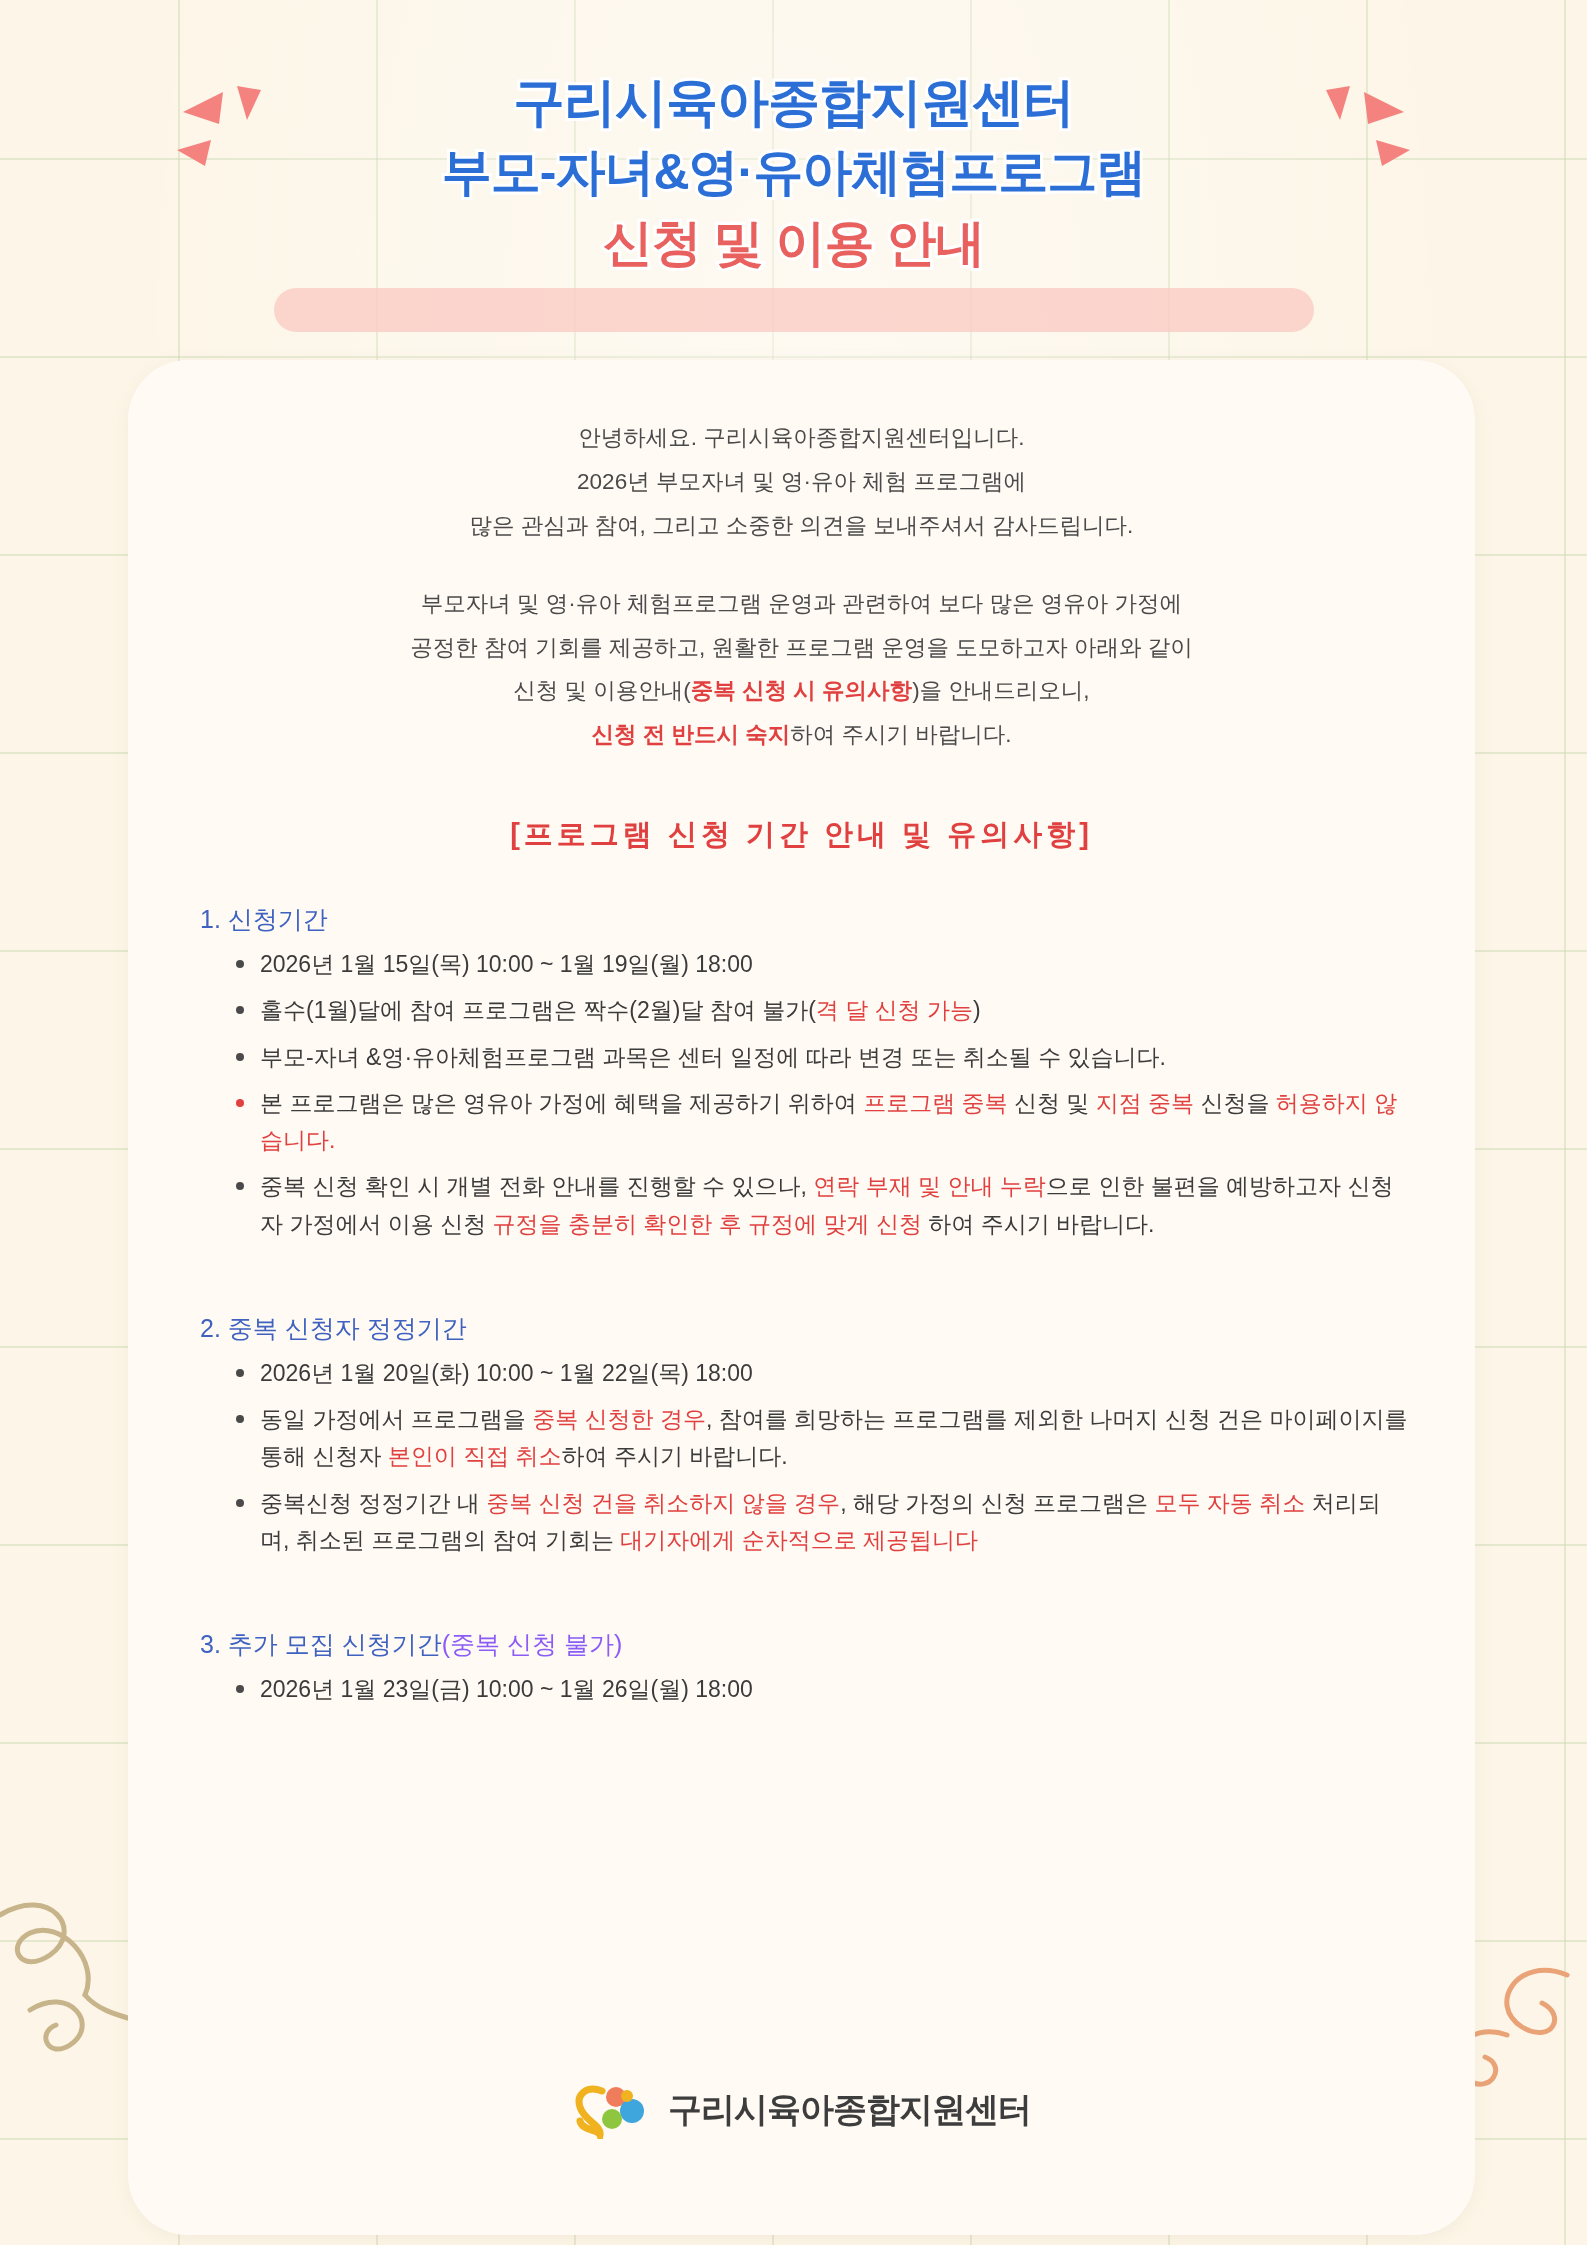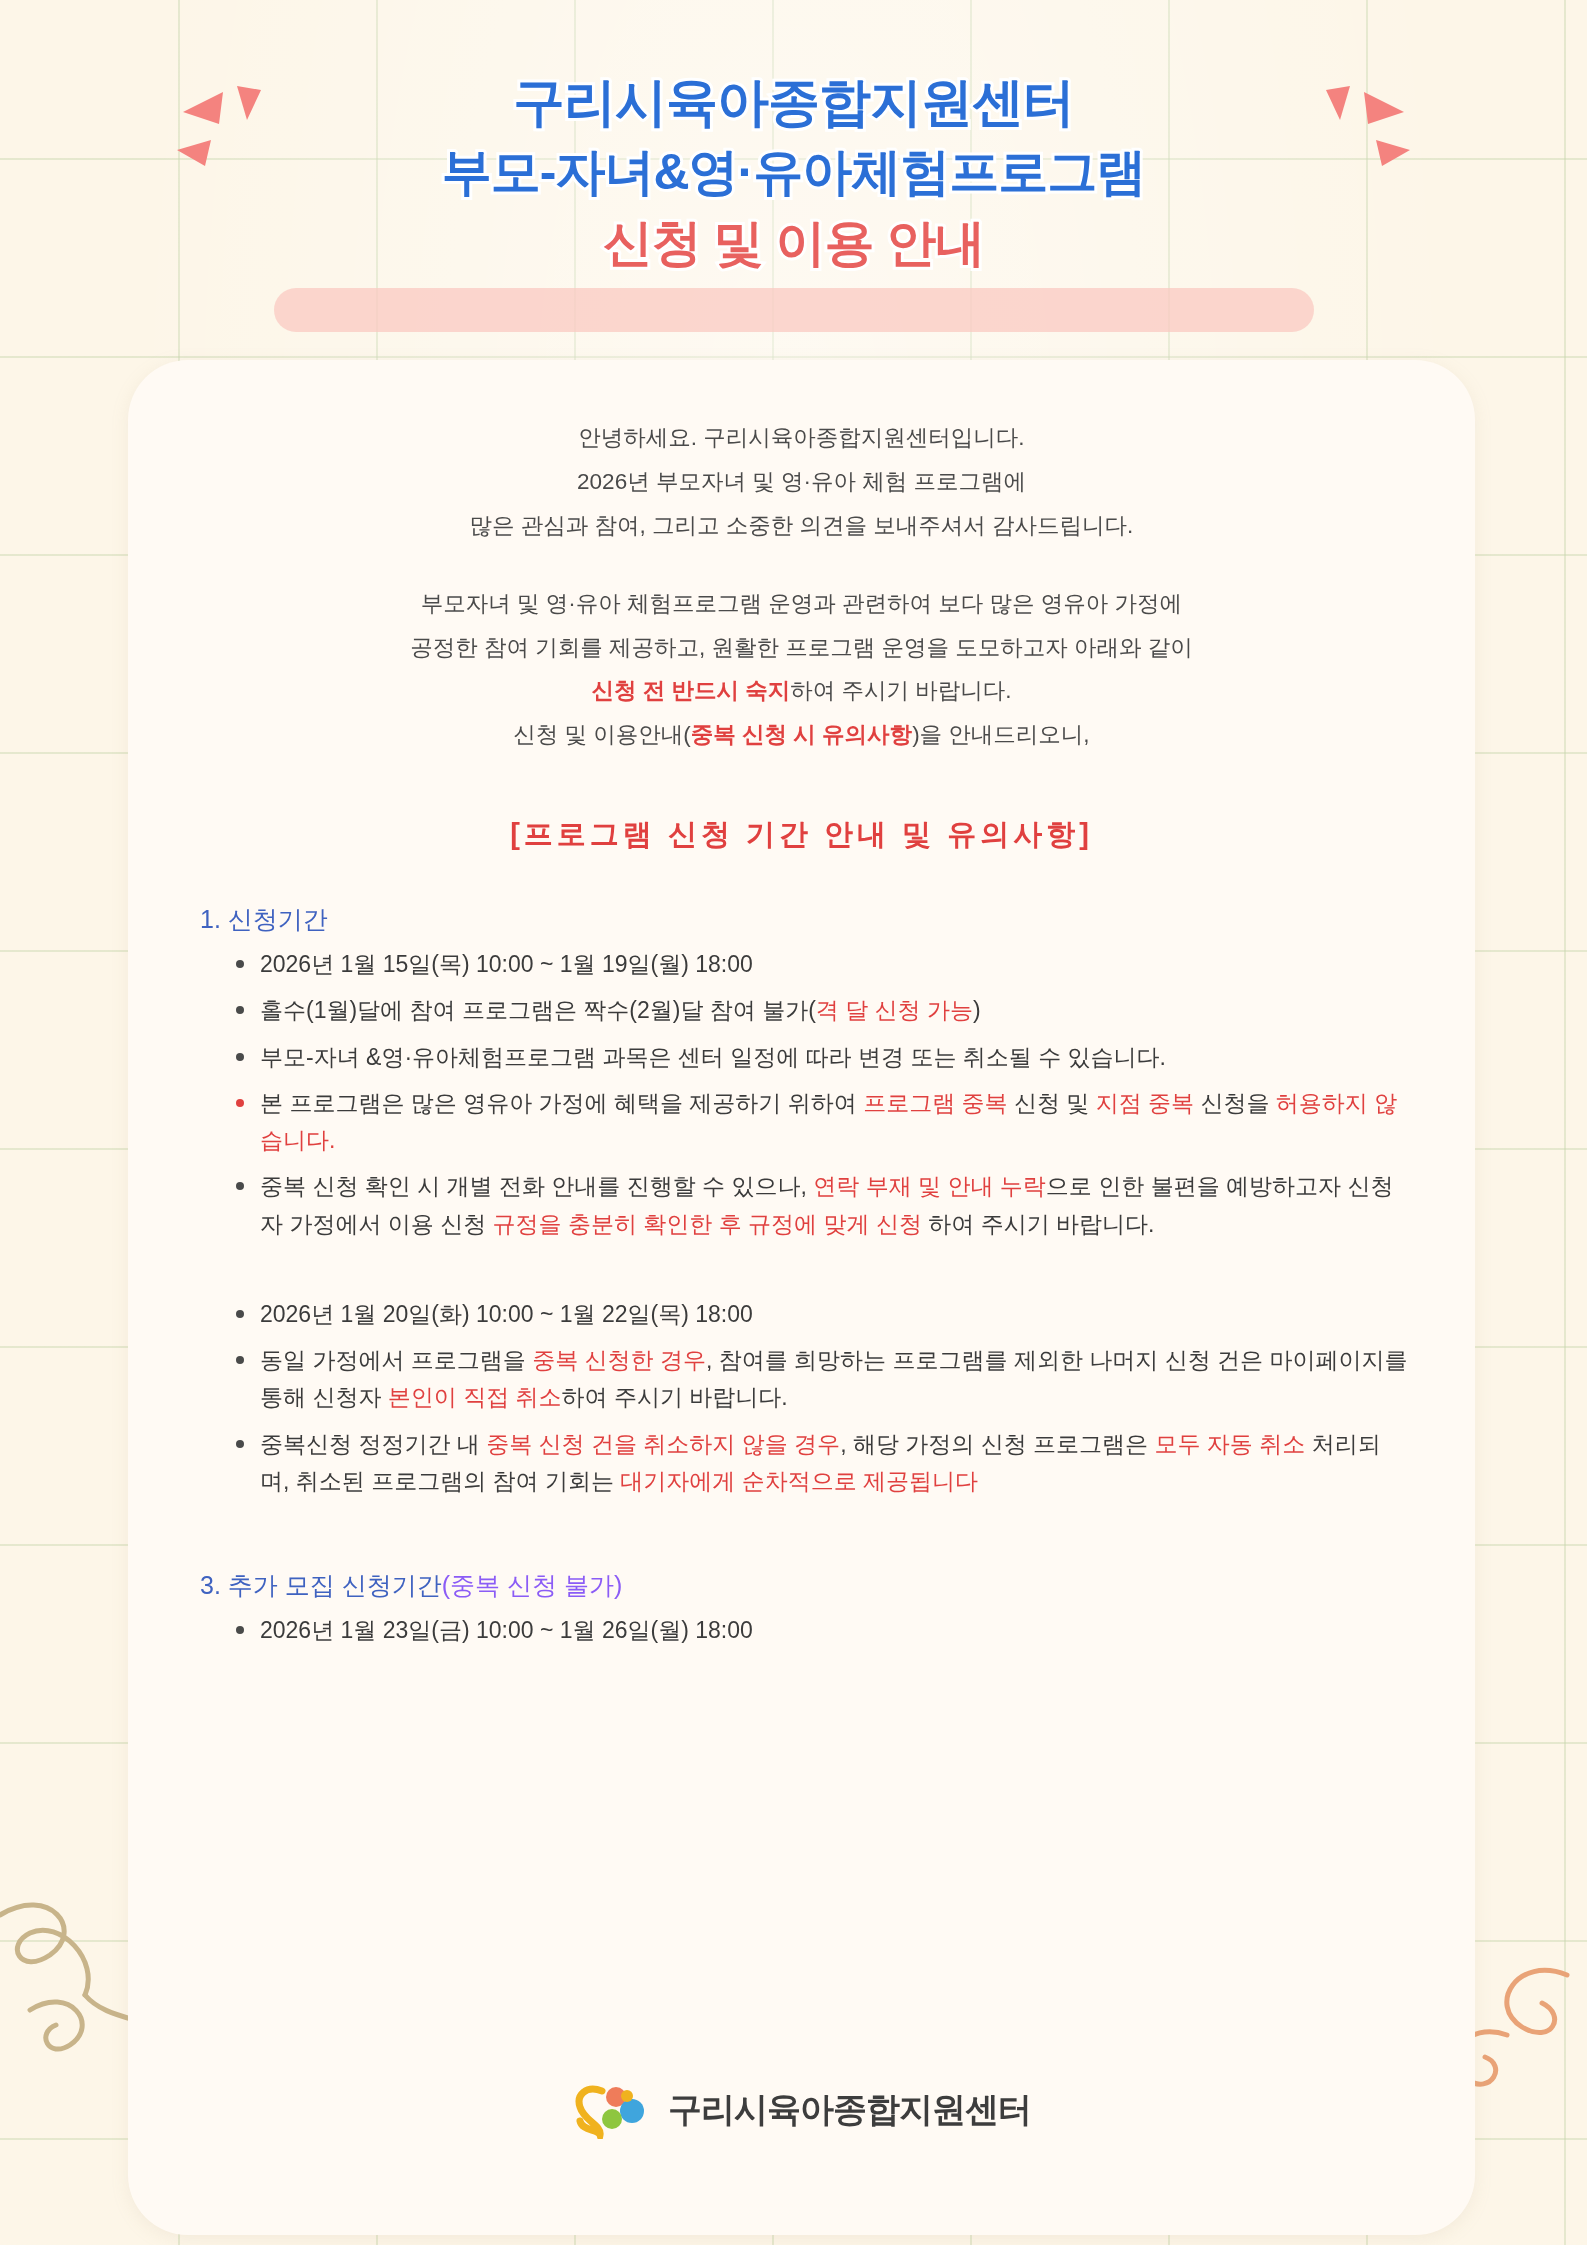--- a/index.html
+++ b/index.html
@@ -216,39 +216,40 @@
 <div class="card">
 
   <div class="intro">
     <p>안녕하세요. 구리시육아종합지원센터입니다.</p>
     <p>2026년 부모자녀 및 영·유아 체험 프로그램에</p>
     <p>많은 관심과 참여, 그리고 소중한 의견을 보내주셔서 감사드립니다.</p>
     <div class="gap"></div>
     <p>부모자녀 및 영·유아 체험프로그램 운영과 관련하여 보다 많은 영유아 가정에</p>
     <p>공정한 참여 기회를 제공하고, 원활한 프로그램 운영을 도모하고자 아래와 같이</p>
     <p>
-      <span class="red-b">신청 전 반드시 숙지</span><span>하여 주시기 바랍니다.</span>
+      <span>신청 및 이용안내(</span><span class="red-b">중복 신청 시  유의사항</span><span>)을 안내드리오니,</span>
     </p>
     <p>
-      <span>신청 및 이용안내(</span><span class="red-b">중복 신청 시  유의사항</span><span>)을 안내드리오니,</span>
+      <span class="red-b">신청 전 반드시 숙지</span><span>하여 주시기 바랍니다.</span>
     </p>
   </div>
 
   <div class="section-title">[프로그램 신청 기간 안내 및 유의사항]</div>
 
   <div class="body-wrap" id="sections-root">
       <div class="num-head"><span>1. 신청기간</span></div>
       <ul class="bullets">
         <li><span>2026년 1월 15일(목) 10:00 ~ 1월 19일(월) 18:00</span></li>
         <li><span>홀수(1월)달에  참여 프로그램은  짝수(2월)달 참여 불가(</span><span class="red">격 달 신청 가능</span><span>)</span></li>
         <li><span>부모-자녀 &amp;영·유아체험프로그램 과목은 센터 일정에 따라 변경 또는 취소될 수 있습니다.</span></li>
         <li class="red-dot"><span>본 프로그램은 많은 영유아 가정에 혜택을 제공하기 위하여 </span><span class="red">프로그램 중복</span><span> 신청 및 </span><span class="red">지점</span><span class="red"> 중복</span><span> 신청을 </span><span class="red">허용하지 않습니다.</span></li>
         <li><span>중복 신청 확인 시 개별 전화 안내를 진행할 수 있으나, </span><span class="red">연락 부재 및 안내 누락</span><span>으로 인한 불편을 예방하고자 신청자 가정에서 이용 신청 </span><span class="red">규정을 충분히 확인한 후 규정에 맞게 신청</span><span> 하여 주시기 바랍니다.</span></li>
       </ul>
       <div class="block-gap"></div>
+      <div class="num-head"><span>2. 중복 신청자 정정기간</span></div>
       <ul class="bullets">
         <li><span>2026년 1월 20일(화) 10:00 ~ 1월 22일(목) 18:00</span></li>
         <li><span>동일 가정에서 프로그램을 </span><span class="red">중복 신청한 경우</span><span>, 참여를 희망하는 프로그램를 제외한 나머지 신청 건은 마이페이지를 통해 신청자 </span><span class="red">본인이 직접 취소</span><span>하여 주시기 바랍니다.</span></li>
         <li><span>중복신청 정정기간 내 </span><span class="red">중복 신청 건을 취소하지 않을 경우</span><span>, 해당 가정의 신청 프로그램은 </span><span class="red">모두 자동 취소</span><span> 처리되며, 취소된 프로그램의 참여 기회는 </span><span class="red">대기자에게 순차적으로 제공됩니다</span></li>
       </ul>
       <div class="block-gap"></div>
       <div class="num-head"><span>3. 추가 모집 신청기간</span><span class="sub-red">(중복 신청 불가)</span></div>
       <ul class="bullets">
         <li><span>2026년 1월 23일(금) 10:00 ~ 1월 26일(월) 18:00</span></li>
       </ul>

